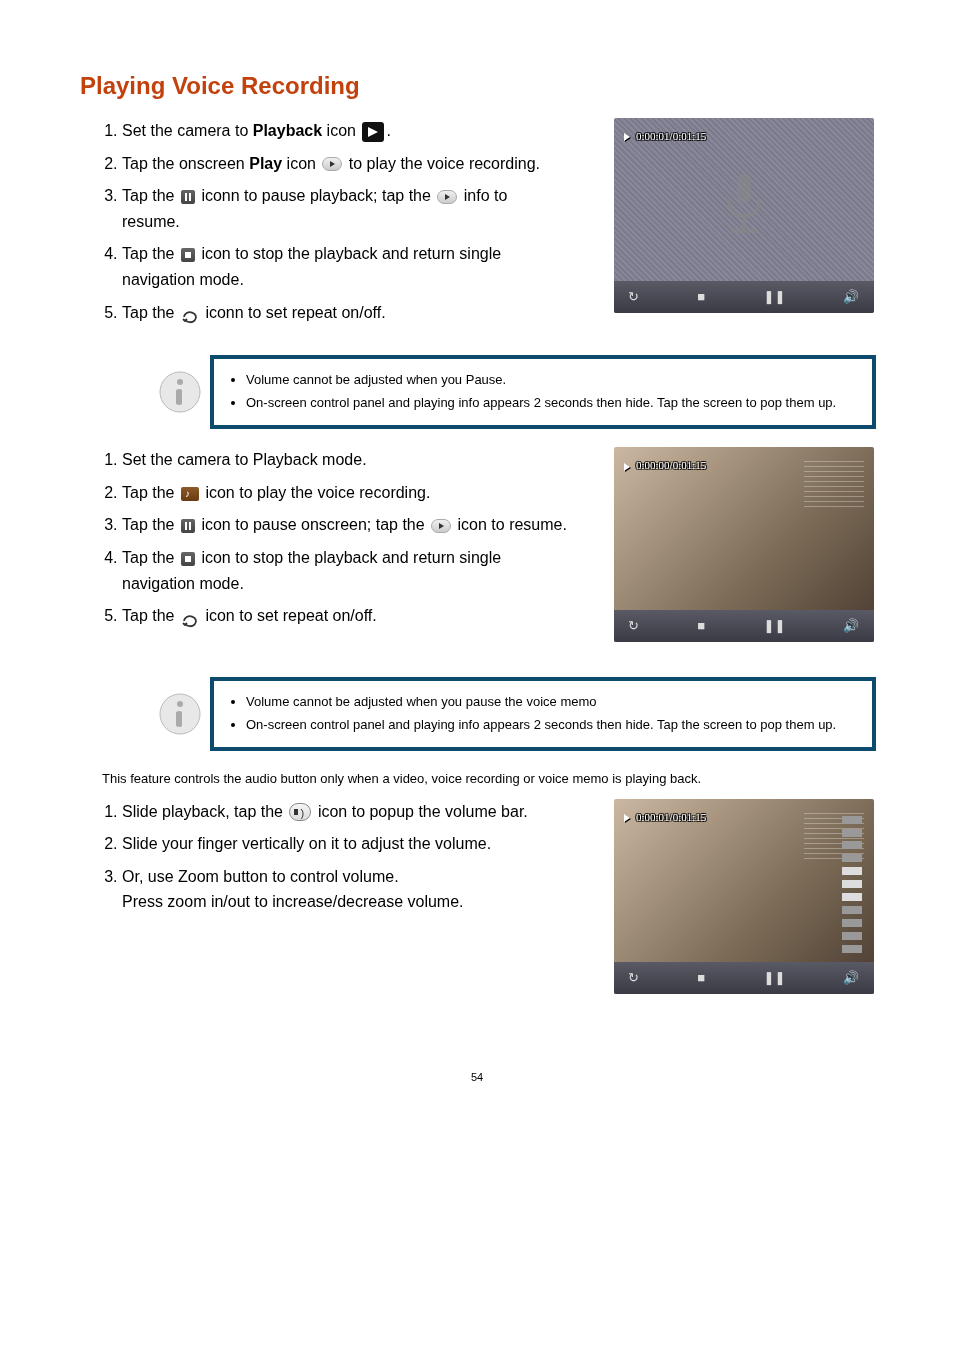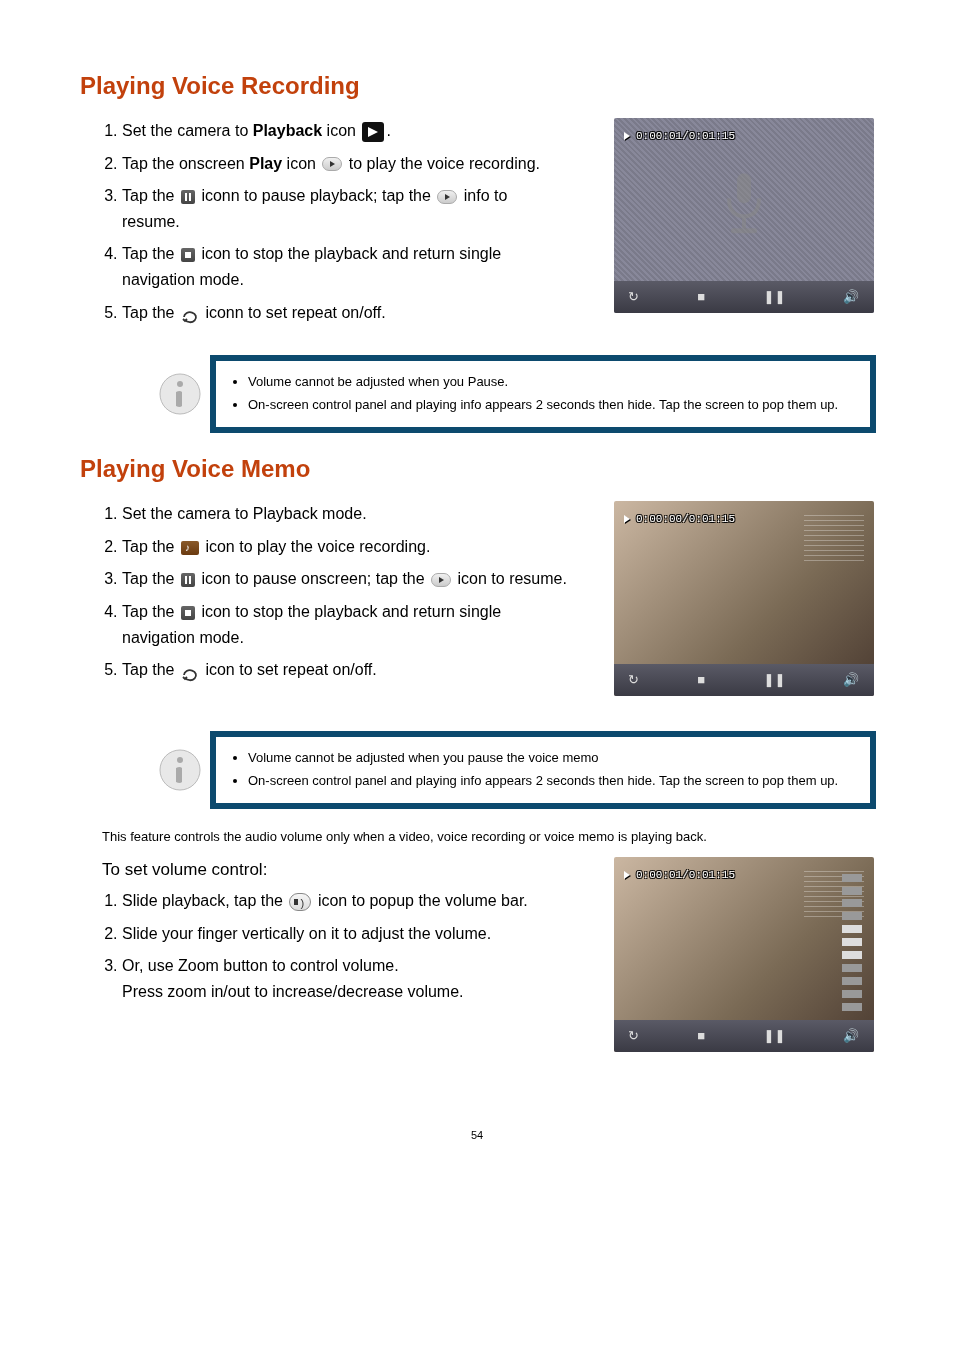--- a/index.html
+++ b/index.html
@@ -114,21 +114,21 @@
   .note-wrap {
     display:flex;
     margin: 20px 0 18px 70px;
     width: 726px;
   }
   .note-icon {
     width:60px; flex-shrink:0;
     display:flex;align-items:center;justify-content:center;
   }
   .note-box {
-    border:6px solid #0c4a6e;
+    border:4px solid #0c4a6e;
     padding: 8px 14px 10px 14px;
     flex:1;
   }
   .note-box ul{
     list-style: disc;
     margin:0; padding-left:18px;
   }
   .note-box li{
     font-size:13px; margin:3px 0;
   }
@@ -149,21 +149,21 @@
     position:absolute; left:50%; top:45%;
     transform:translate(-50%,-50%);
     color:#888; opacity:0.5;
   }
   .shot .whisker {
     position:absolute; right:10px; top:10px; width:60px; height:50px;
     background: repeating-linear-gradient(0deg,rgba(255,255,255,0.3),rgba(255,255,255,0.3) 1px,transparent 1px,transparent 5px);
   }
   .shot .timebar {
     position:absolute; top:10px; left:10px;
-    font-family: Liberation Mono, monospace;
+    font-family: Liberation Serif, serif;
     font-size:11px;
     color:#fff;
     text-shadow: 1px 1px 0 #000,-1px -1px 0 #000,1px -1px 0 #000,-1px 1px 0 #000;
   }
   .shot .timebar::before{
     content:"";display:inline-block;width:0;height:0;
     border-left:6px solid #fff;
     border-top:4px solid transparent;
     border-bottom:4px solid transparent;
     margin-right:6px;vertical-align:middle;
@@ -257,21 +257,20 @@
     <div class="note-box">
       <ul>
         <li>Volume cannot be adjusted when you Pause.</li>
         <li>On-screen control panel and playing info appears 2 seconds then hide. Tap the screen to pop them up.</li>
       </ul>
     </div>
   </div>
 </div>
 
 <div class="section-block">
-  <h1>Playing Voice Memo</h1>
 
 
   <div class="shot shot-photo">
     <div class="whisker"></div>
     <div class="timebar">0:00:00/0:01:15</div>
     <div class="controls">
       <span>↻</span>
       <span>■</span>
       <span>❚❚</span>
       <span>🔊</span>
@@ -315,21 +314,21 @@
       <ul>
         <li>Volume cannot be adjusted when you pause the voice memo</li>
         <li>On-screen control panel and playing info appears 2 seconds then hide. Tap the screen to pop them up.</li>
       </ul>
     </div>
   </div>
 </div>
 
 <div class="section-block">
 
-  <p class="intro">This feature controls the audio volume only when a video, voice recording or voice memo is playing back.</p>
+  <p class="intro">This feature controls the audio button only when a video, voice recording or voice memo is playing back.</p>
 
   <div class="shot shot-photo">
     <div class="whisker"></div>
     <div class="timebar">0:00:01/0:01:15</div>
     <div class="volslider">
       <div></div>
         <div></div>
         <div></div>
         <div></div>
       <div class="active"></div>
@@ -341,21 +340,20 @@
         <div></div>
     </div>
     <div class="controls">
       <span>↻</span>
       <span>■</span>
       <span>❚❚</span>
       <span>🔊</span>
     </div>
   </div>
 
-  <h3>To set volume control:</h3>
 
   <ol class="left-col-wide">
     <li>
       <span>Slide playback, tap the </span>
       <span class="inline-icon icon-volume"></span><span> icon to popup the volume bar.</span>
     </li>
     <li>Slide your finger vertically on it to adjust the volume.</li>
     <li style="white-space:pre-line">Or, use Zoom button to control volume.
 Press zoom in/out to increase/decrease volume.</li>
   </ol>

